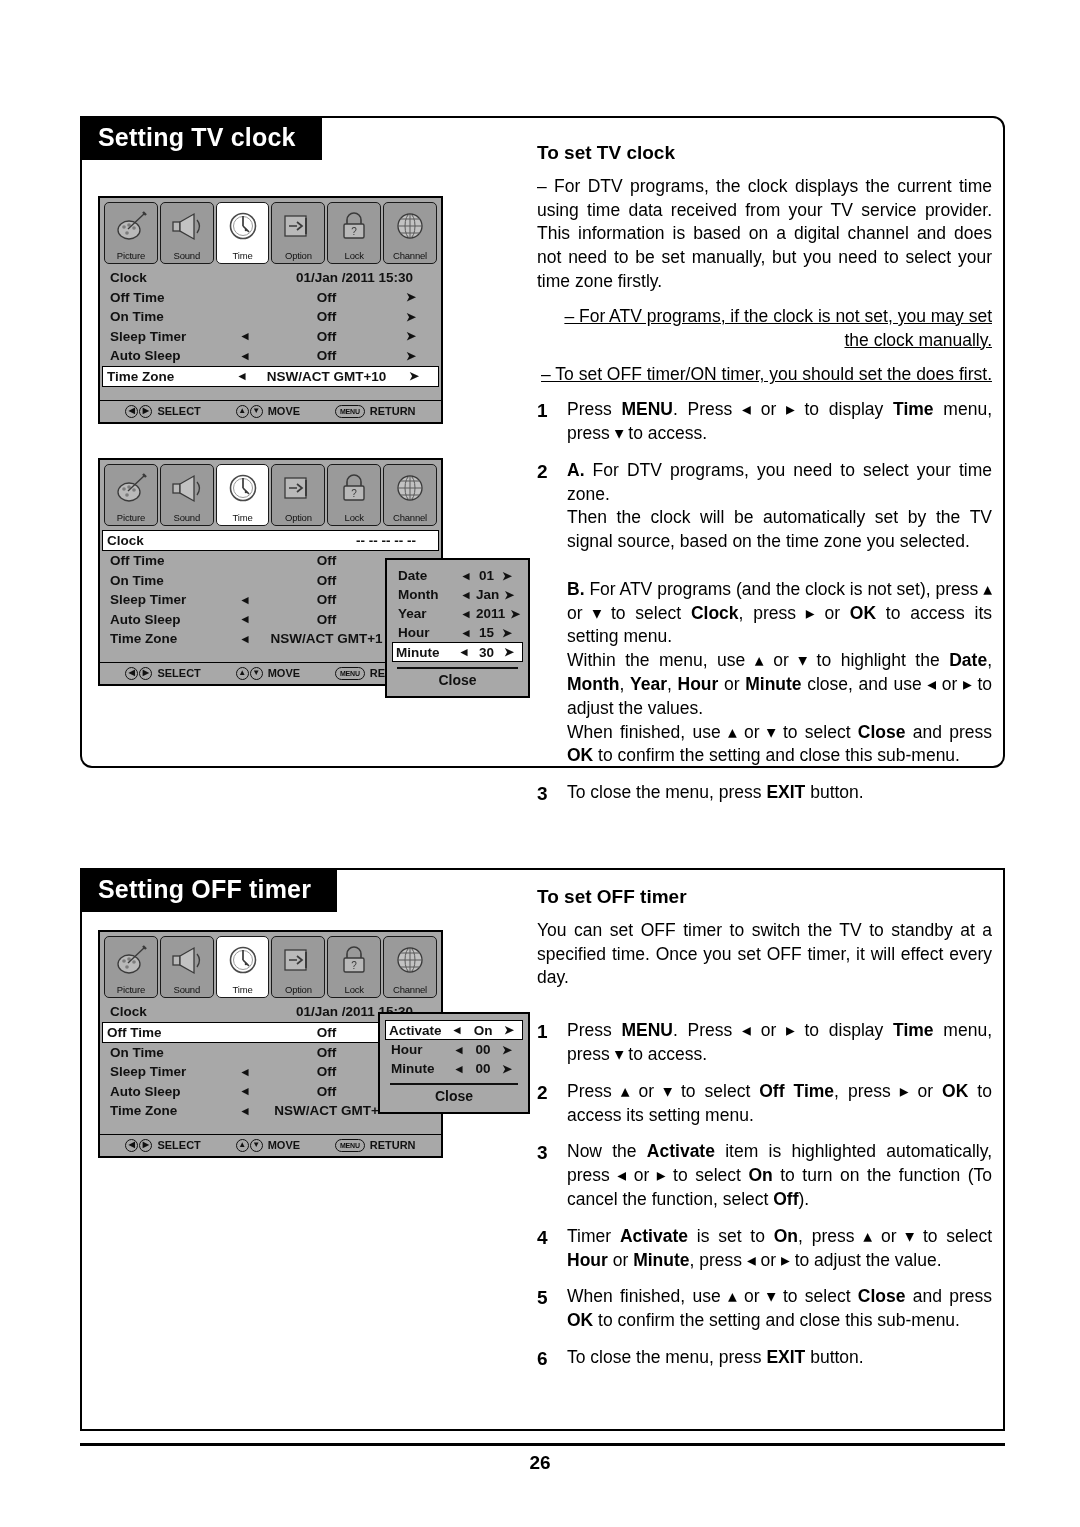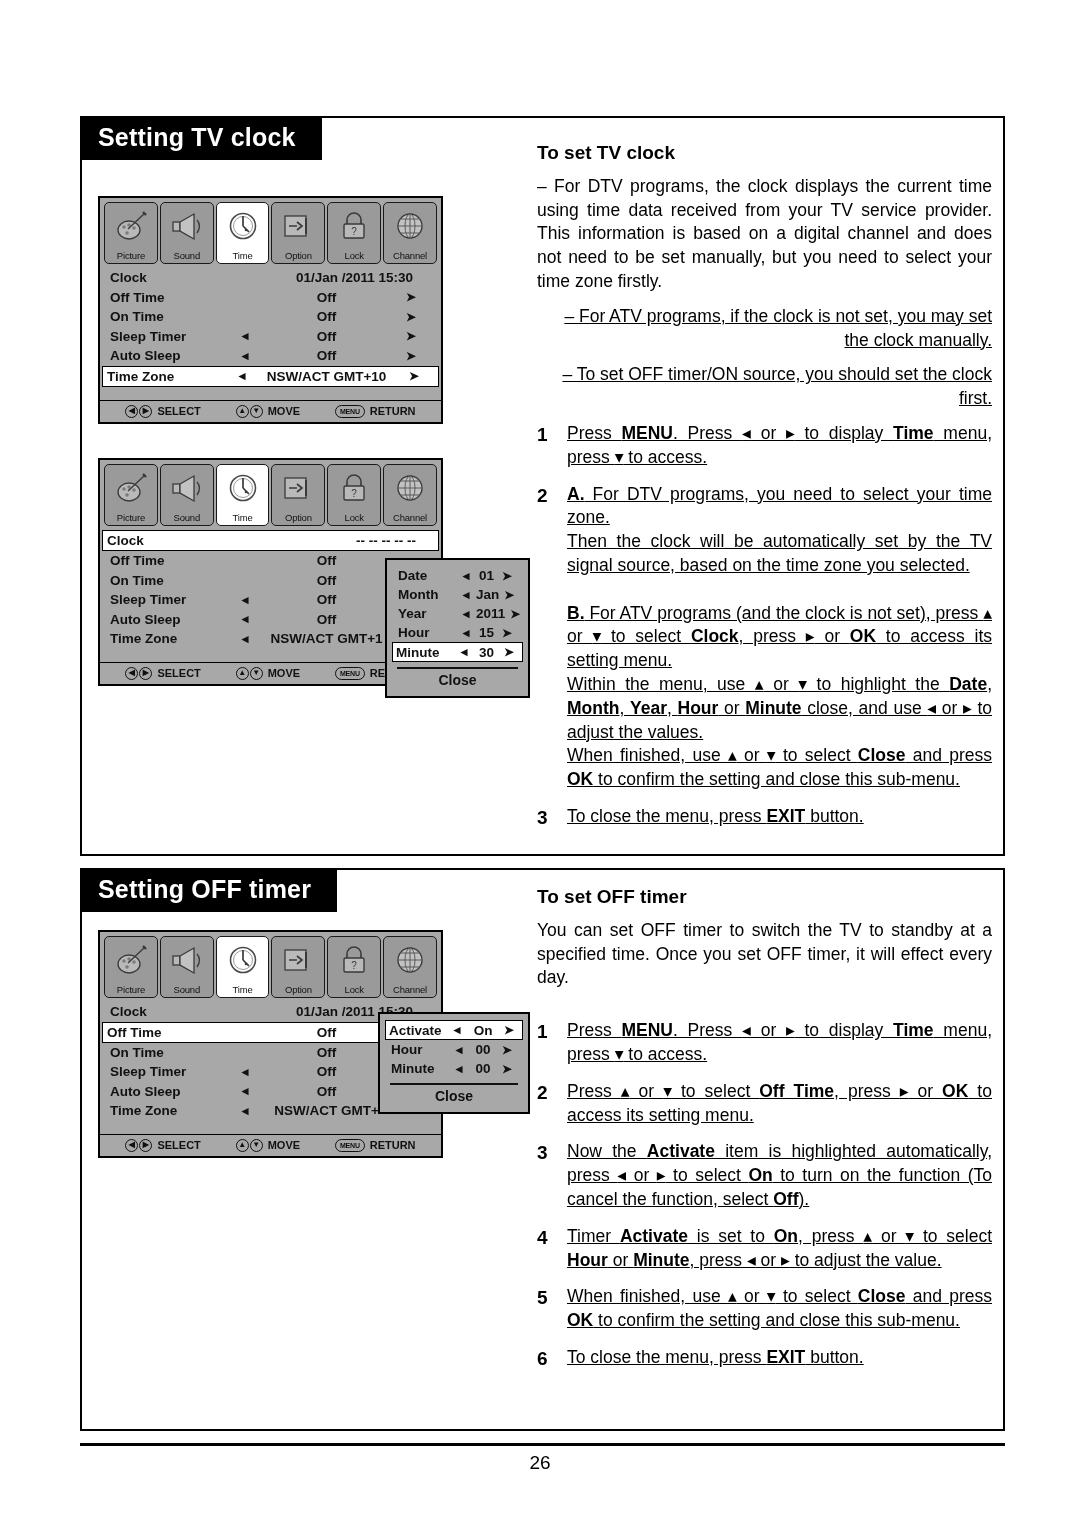--- a/index.html
+++ b/index.html
@@ -38,21 +38,21 @@
     letter-spacing: 0.4px;
     padding-left: 56px;
   }
 
   
   .section-box {
     position: absolute;
     border: 2.5px solid #000000;
     background: #ffffff;
   }
-  #section-clock { left: 80px; top: 116px; width: 925px; height: 740px; }
+  #section-clock { left: 80px; top: 116px; width: 925px; height: 652px; border-radius: 12px; }
   #section-offtimer { left: 80px; top: 868px; width: 925px; height: 563px; }
 
   .section-tag {
     position: absolute;
     left: -2px;
     top: -2px;
     background: #000000;
     color: #ffffff;
     font-size: 25px;
     font-weight: bold;
@@ -88,21 +88,20 @@
   }
   .step-num {
     width: 30px;
     flex: 0 0 30px;
     font-size: 19px;
     font-weight: bold;
   }
   .step-body {
     flex: 1;
     text-align: justify;
-    text-decoration: underline;
   }
   .step-body .sub { display: block; }
   .step-body .just { text-align: justify; }
   b { font-weight: bold; }
 
   
   .osd {
     position: absolute;
     background: #a8a8a8;
     border: 2px solid #000000;
@@ -253,21 +252,21 @@
     left: 80px; top: 1443px;
     width: 925px; height: 3px;
     background: #000000;
   }
   .page-num {
     position: absolute;
     left: 0; top: 1452px;
     width: 1080px;
     text-align: center;
     font-size: 19px;
-    font-weight: normal;
+    font-weight: bold;
     color: #000000;
   }
   svg { display: block; }
 </style>
 </head>
 <body>
 
 <div class="page">
 
 
@@ -573,21 +572,21 @@
         <div class="p-sep"></div>
         <div class="p-close">Close</div>
       </div>
     </div>
 
     <div class="text-col" id="text-clock">
       <div class="sub-head">To set TV clock</div>
 
       <div class="para">– For DTV programs, the clock displays the current time using time data received from your TV service provider. This information is based on a digital channel and does not need to be set manually, but you need to select your time zone firstly.</div>
       <div class="para nojust">– For ATV programs, if the clock is not set, you may set the clock manually.</div>
-      <div class="para nojust">– To set OFF timer/ON source, you should set the clock first.</div>
+      <div class="para nojust">– To set OFF timer/ON timer, you should set the does first.</div>
 
       <div class="step">
         <div class="step-num">1</div>
         <div class="step-body">
           <span>Press </span><b>MENU</b><span>. Press </span><span>◂</span><span> or </span><span>▸</span><span> to display </span><b>Time</b><span> menu, press </span><span>▾</span><span> to access.</span>
         </div>
       </div>
 
       <div class="step">
         <div class="step-num">2</div>

